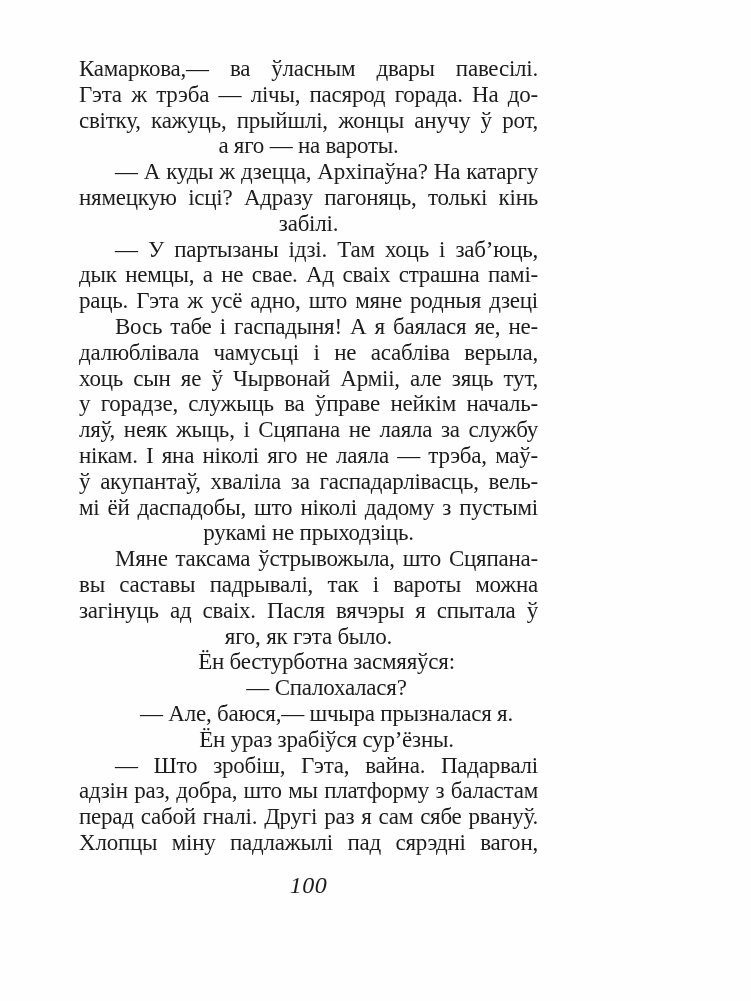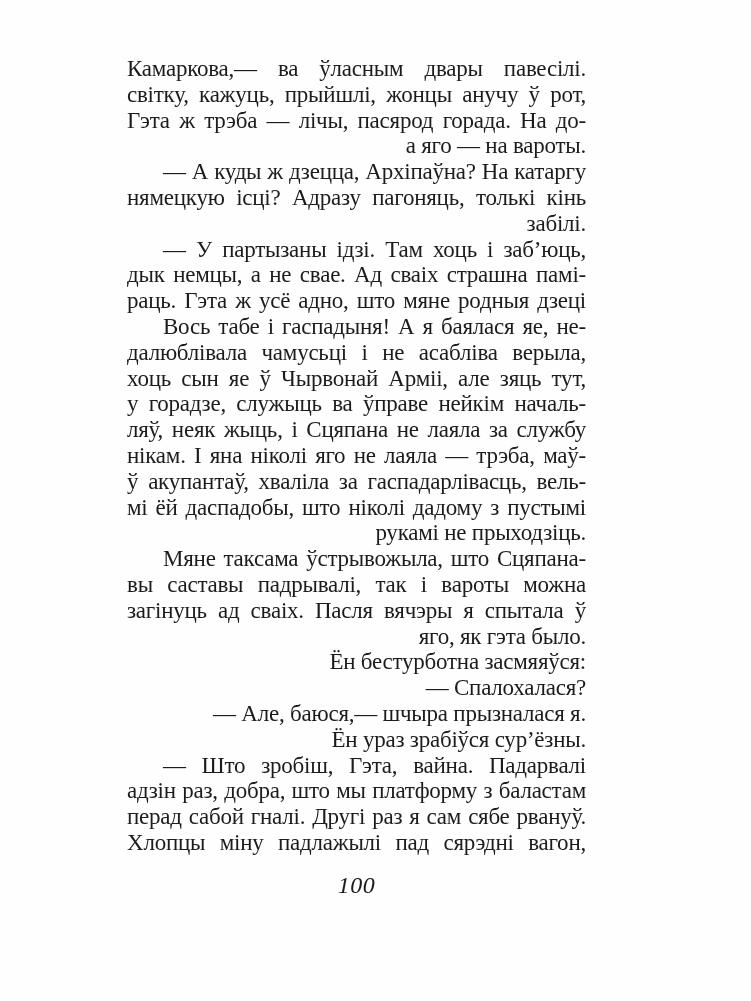--- a/index.html
+++ b/index.html
@@ -21,28 +21,27 @@
     top: 0;
     width: 751px;
     height: 1001px;
     background: #fefefe;
   }
   .text-block {
     position: absolute;
     left: 79px;
     top: 56px;
     width: 459px;
-    margin-left: 48px;
   }
   .line {
     font-size: 23px;
     line-height: 25.8px;
     letter-spacing: -0.01em;
     white-space: nowrap;
-    text-align: right;
+    text-align: center;
     text-rendering: optimizeLegibility;
   }
   .line.fill {
     text-align: justify;
     text-align-last: justify;
     text-justify: inter-word;
   }
   .line.indent {
     text-indent: 36px;
   }
@@ -55,22 +54,22 @@
     font-style: italic;
   }
 </style>
 </head>
 <body>
 
 <div class="book-page">
   <div class="text-block">
     <div>
         <div class="line fill">Камаркова,— ва ўласным двары павесілі.</div>
+        <div class="line fill">Гэта ж трэба — лічы, пасярод горада. На до-</div>
         <div class="line fill">світку, кажуць, прыйшлі, жонцы анучу ў рот,</div>
-        <div class="line fill">Гэта ж трэба — лічы, пасярод горада. На до-</div>
         <div class="line">а яго — на вароты.</div>
         <div class="line fill indent">— А куды ж дзецца, Архіпаўна? На катаргу</div>
         <div class="line fill">нямецкую ісці? Адразу пагоняць, толькі кінь</div>
         <div class="line">забілі.</div>
         <div class="line fill indent">— У партызаны ідзі. Там хоць і заб’юць,</div>
         <div class="line fill">дык немцы, а не свае. Ад сваіх страшна памі-</div>
         <div class="line fill">раць. Гэта ж усё адно, што мяне родныя дзеці</div>
         <div class="line fill indent">Вось табе і гаспадыня! А я баялася яе, не-</div>
         <div class="line fill">далюблівала чамусьці і не асабліва верыла,</div>
         <div class="line fill">хоць сын яе ў Чырвонай Арміі, але зяць тут,</div>

